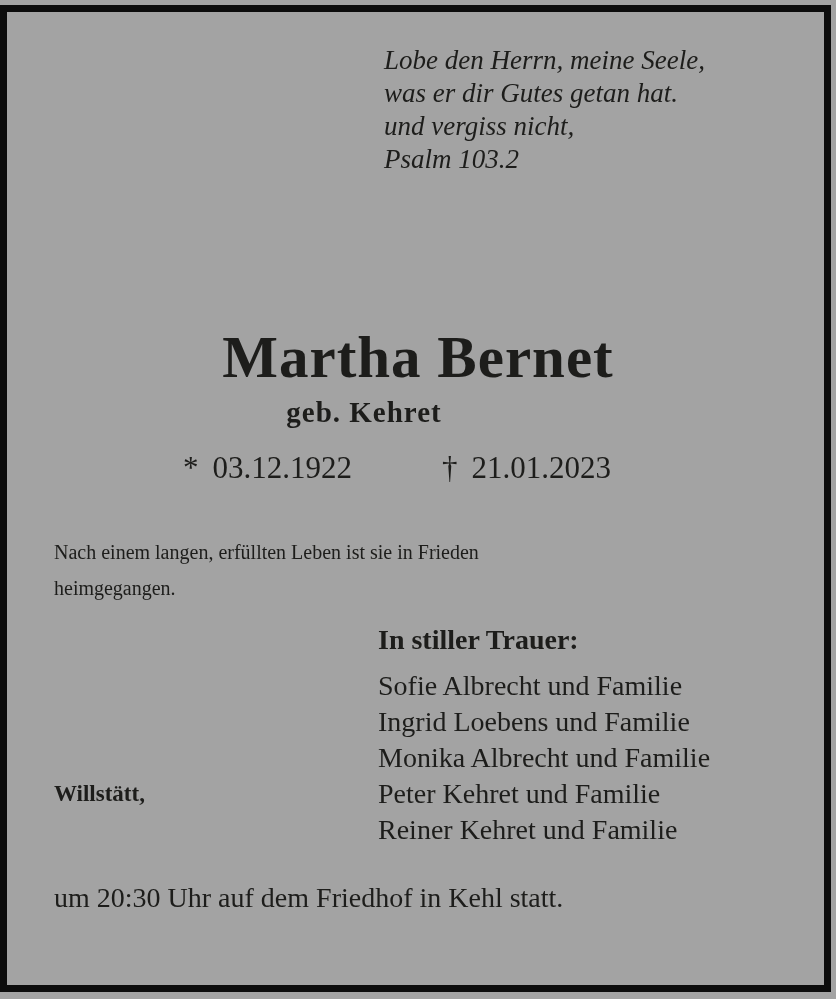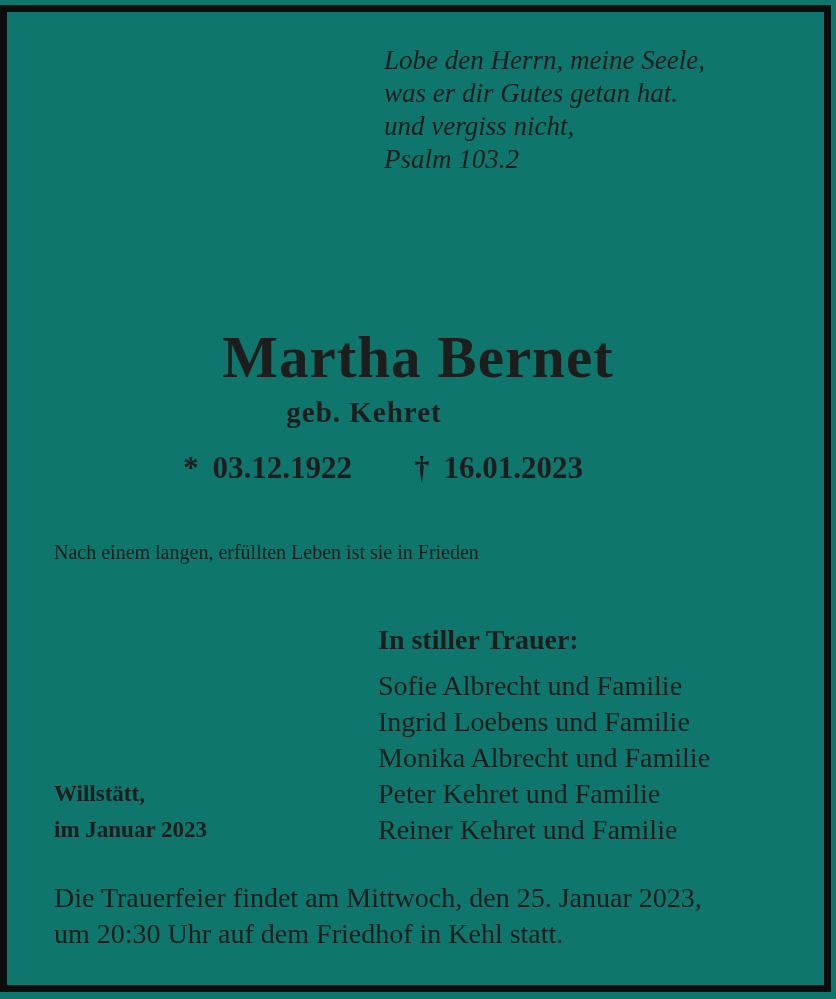--- a/index.html
+++ b/index.html
@@ -4,21 +4,21 @@
 <style>
   html, body {
     margin: 0;
     padding: 0;
     background: #ffffff;
   }
   .page {
     position: relative;
     width: 836px;
     height: 999px;
-    background: #0f766e;
+    background: #a3a3a3;
     font-family: "Liberation Serif", "DejaVu Serif", serif;
     color: #1d1d1b;
     overflow: hidden;
   }
   .frame {
     position: absolute;
     top: 5px;
     left: 0px;
     right: 5px;
     bottom: 7px;
@@ -55,23 +55,23 @@
     top: 396px;
     text-align: center;
     font-size: 29px;
     font-weight: bold;
     letter-spacing: 1px;
   }
   .dates-row {
     left: 183px;
     top: 450px;
     font-size: 31px;
-    font-weight: bold;
+    font-weight: normal;
     display: flex;
-    gap: 62px;
+    gap: 90px;
   }
   .dates-row .sym { padding-right: 14px; }
   .message-block {
     left: 54px;
     top: 534px;
     font-size: 20px;
     line-height: 36px;
   }
   .mourning-heading {
     left: 378px;
@@ -115,40 +115,39 @@
 
   <div class="block deceased-name">Martha Bernet</div>
 
   <div class="block maiden-name">geb. Kehret</div>
 
   <div class="block dates-row">
     <div>
       <span class="sym">*</span><span>03.12.1922</span>
     </div>
     <div>
-      <span class="sym">†</span><span>16.01.2023</span>
+      <span class="sym">†</span><span>21.01.2023</span>
     </div>
   </div>
 
   <div class="block message-block">
     <div>Nach einem langen, erfüllten Leben ist sie in Frieden</div>
+    <div>heimgegangen.</div>
   </div>
 
   <div class="block mourners-list">
     <div>Sofie Albrecht und Familie</div>
     <div>Ingrid Loebens und Familie</div>
     <div>Monika Albrecht und Familie</div>
     <div>Peter Kehret und Familie</div>
     <div>Reiner Kehret und Familie</div>
   </div>
 
   <div class="block mourning-heading">In stiller Trauer:</div>
 
   <div class="block place-block">
     <div>Willstätt,</div>
-    <div>im Januar 2023</div>
   </div>
 
   <div class="block funeral-block">
-    <div>Die Trauerfeier findet am Mittwoch, den 25. Januar 2023,</div>
     <div>um 20:30 Uhr auf dem Friedhof in Kehl statt.</div>
   </div>
 </div>
 
 </body></html>

